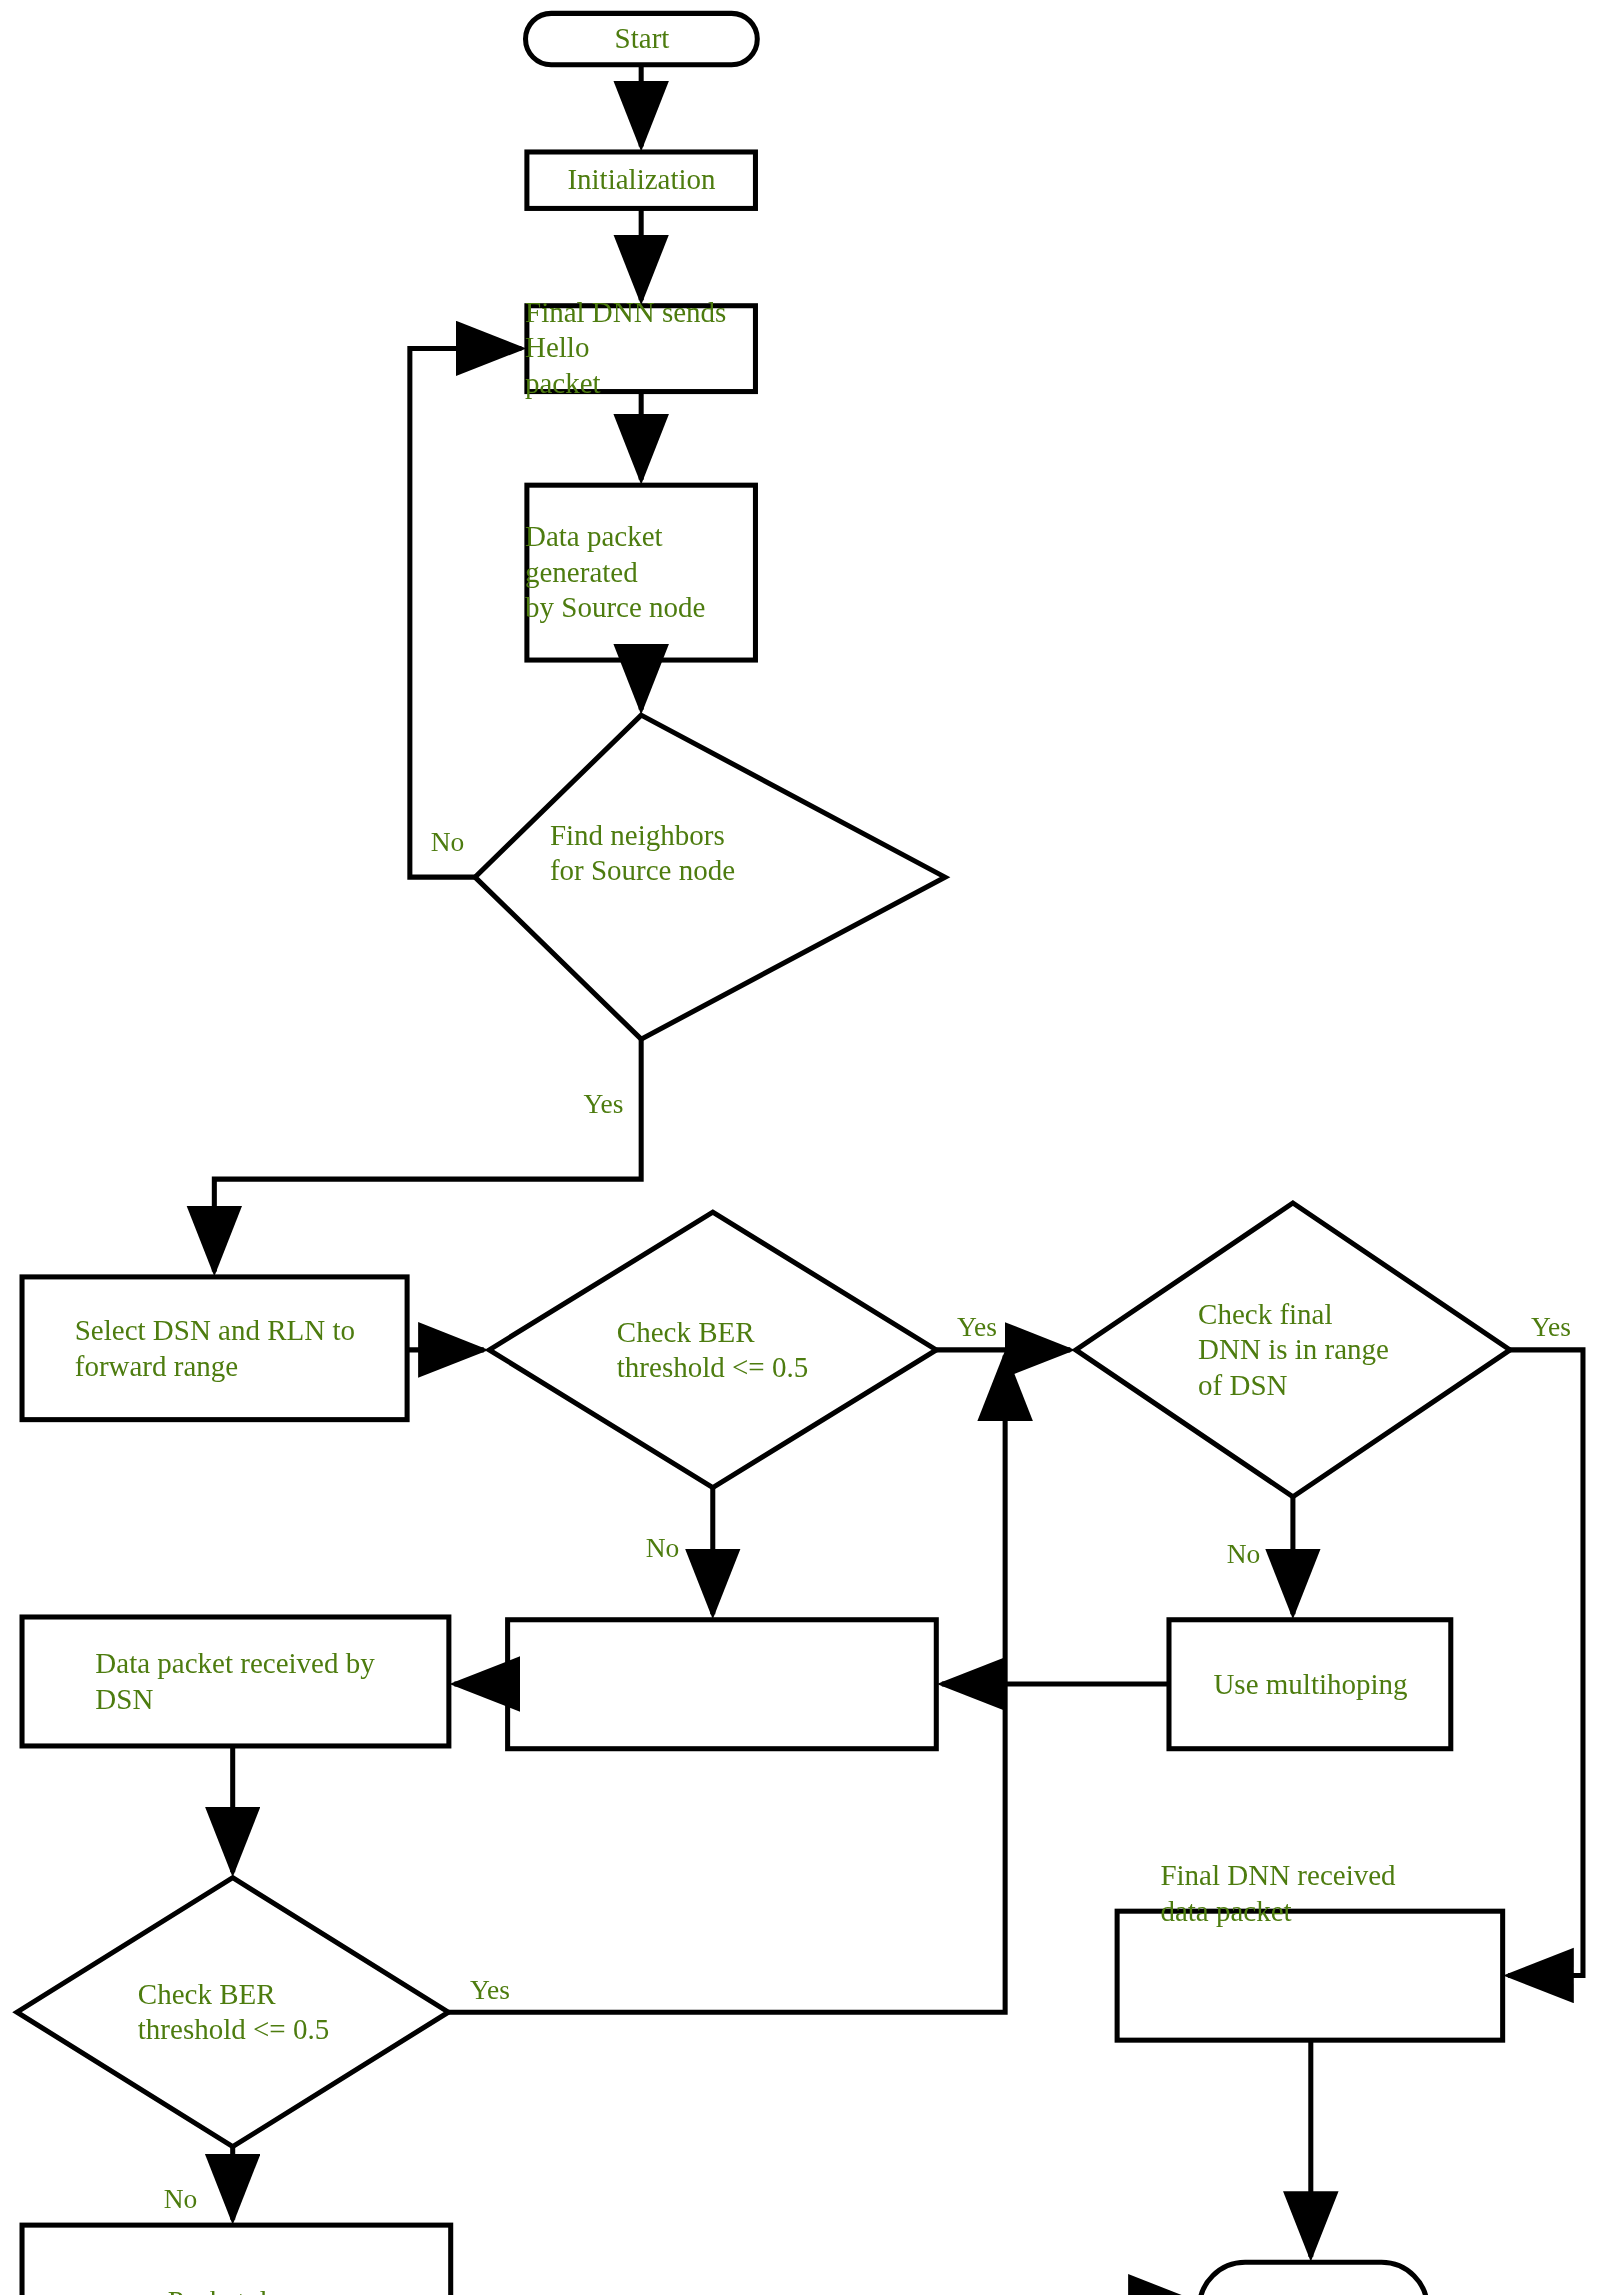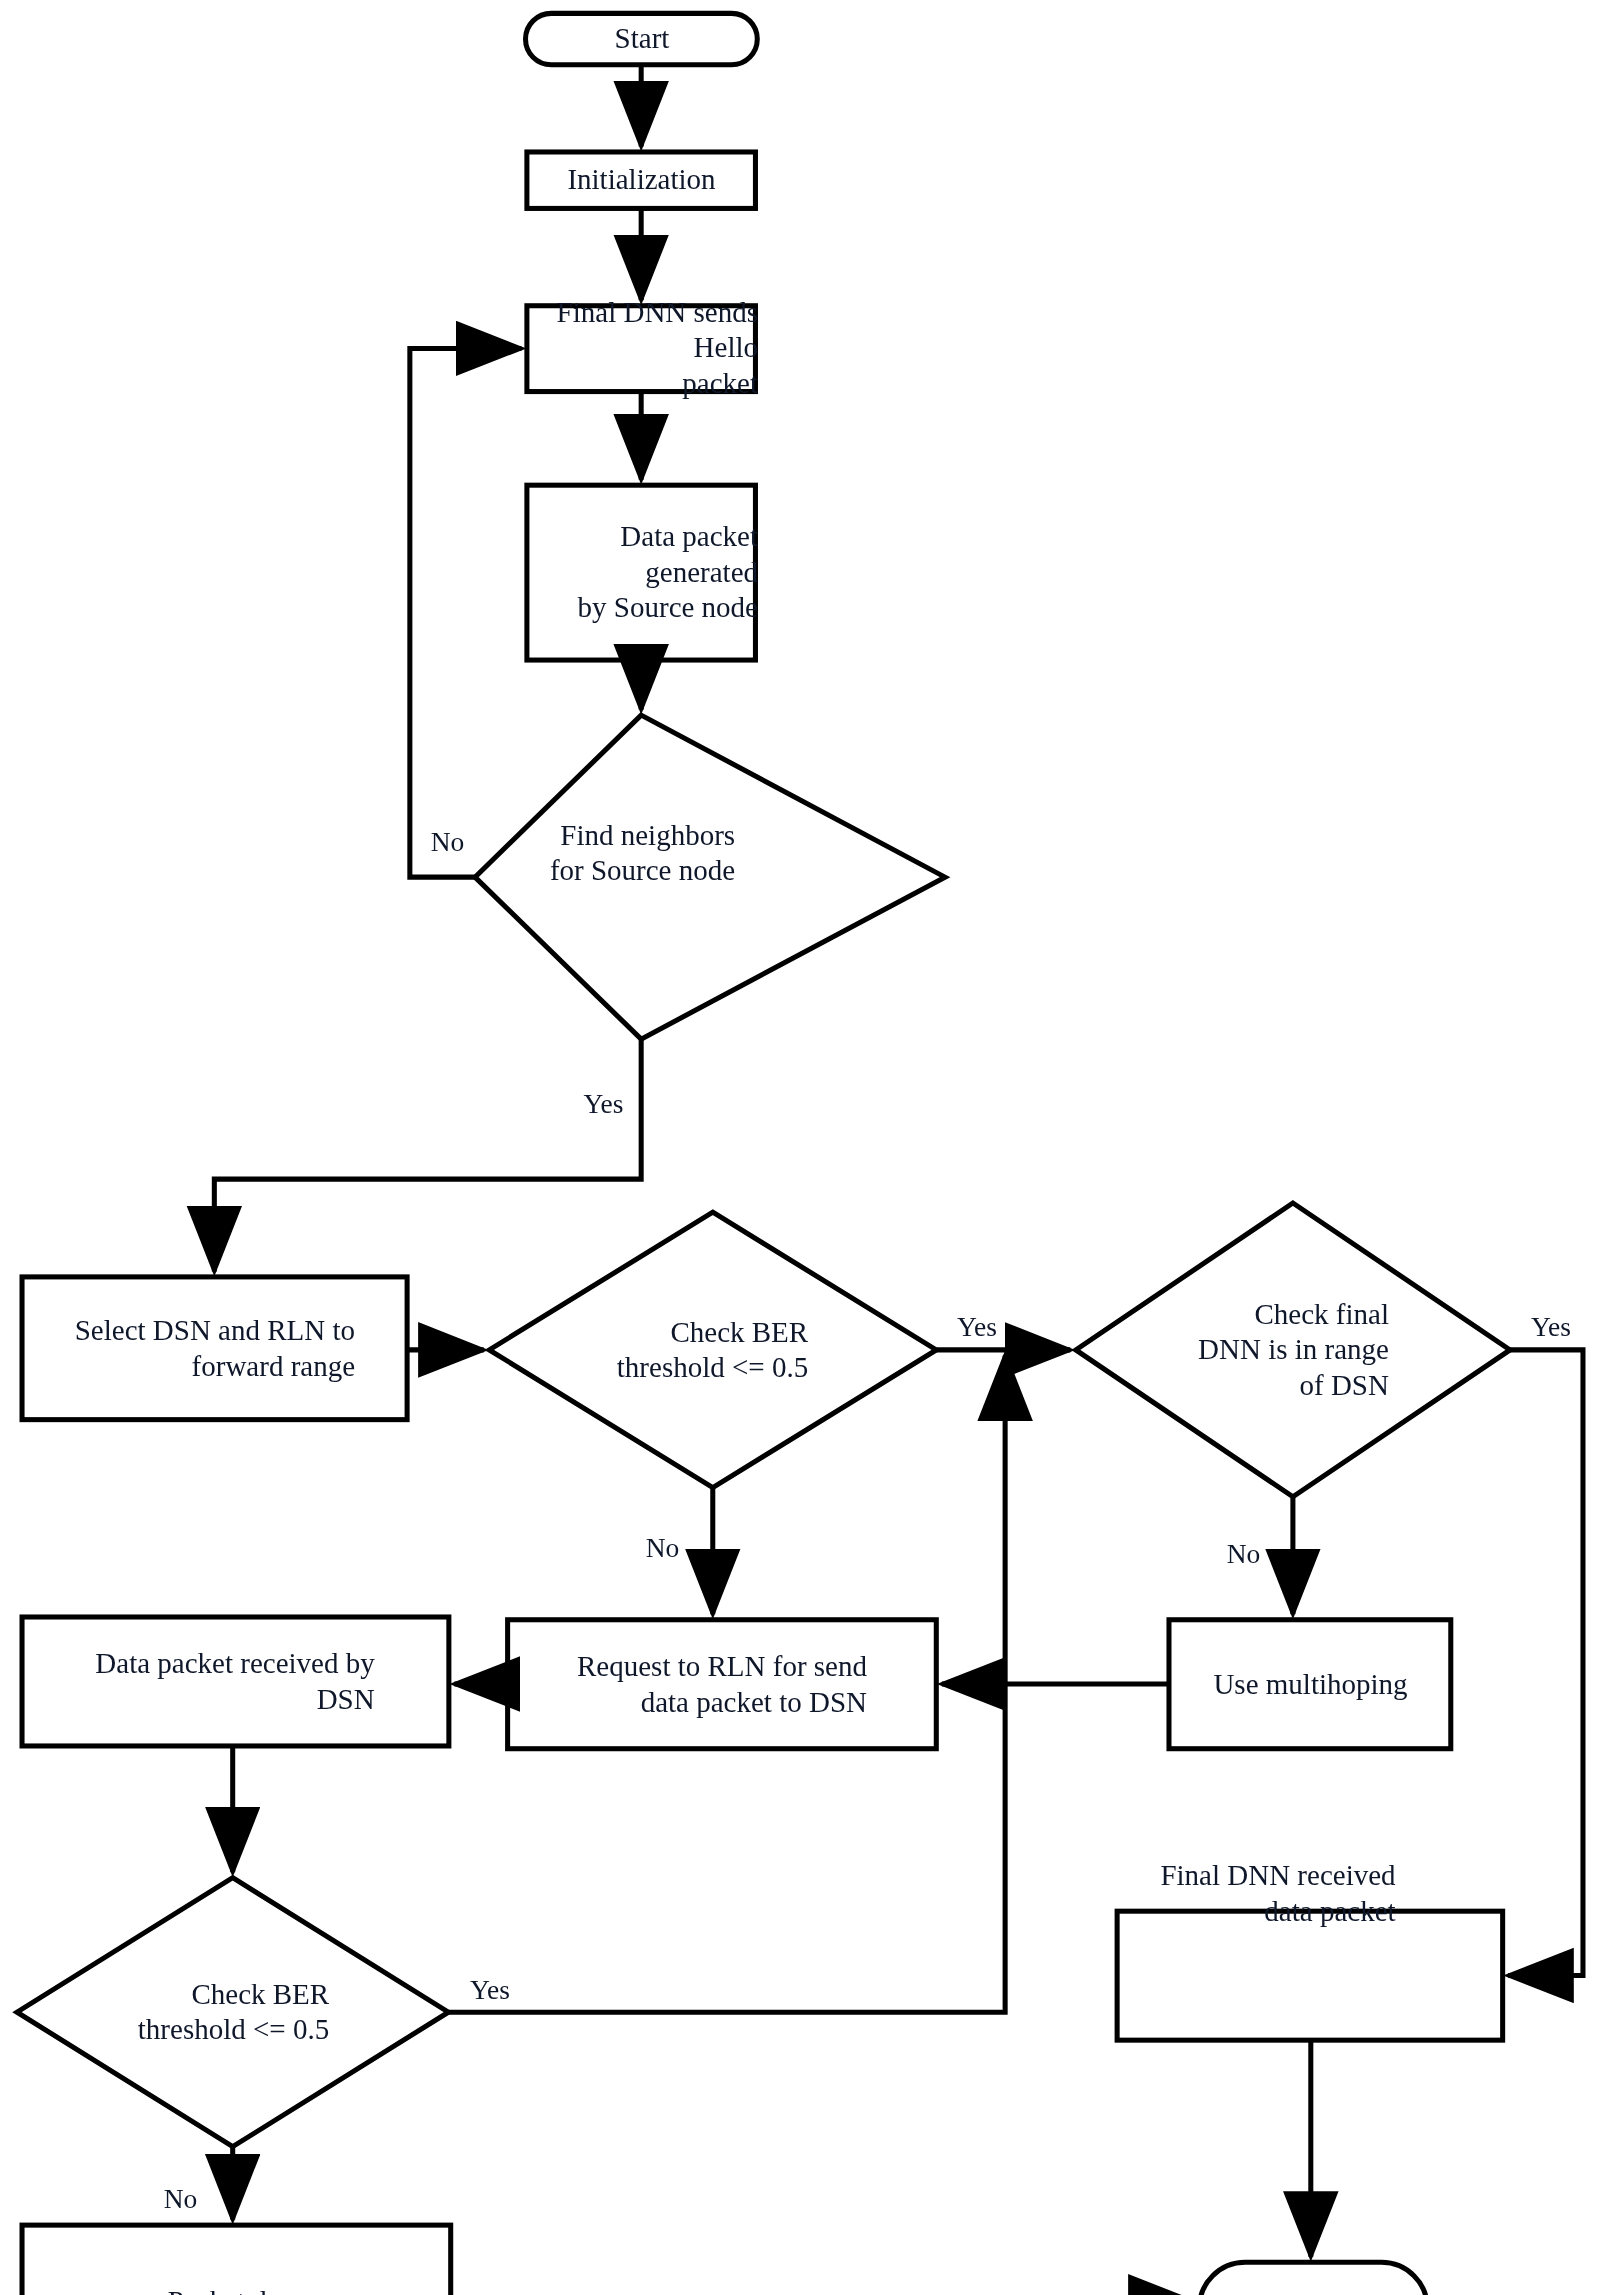--- a/index.html
+++ b/index.html
@@ -13,22 +13,22 @@
     overflow:hidden;
   }
   #stage svg{position:absolute;left:0;top:0;width:1605px;height:2423px;}
 
   
   .lbl{
     position:absolute;
     display:flex;
     align-items:center;
     justify-content:center;
-    text-align:right;
-    color:#0f172a;
+    text-align:left;
+    color:#4d7c0f;
     line-height:1.22;
     pointer-events:none;
     white-space:pre-line;
   }
   .lbl.node{font-size:29px;}
   .lbl.term{font-size:29px;}
   .lbl.edge{font-size:27.5px;}
 </style>
 </head>
 <body>
@@ -128,22 +128,20 @@
   <div class="lbl node" style="left:18.4px;top:1277px;width:393px;height:143px;">Select DSN and RLN to
 forward range</div>
 
   <div class="lbl node" style="left:546px;top:1297px;width:333px;height:106px;">Check BER
 threshold &lt;= 0.5</div>
 
   <div class="lbl node" style="left:1134px;top:1283px;width:319px;height:134px;">Check final
 DNN is in range
 of DSN</div>
 
-  <div class="lbl node" style="left:505px;top:1620px;width:434px;height:129px;">Request to RLN for send
-data packet to DSN</div>
 
   <div class="lbl node" style="left:19px;top:1617px;width:432px;height:129px;">Data packet received by
 DSN</div>
 
   <div class="lbl node" style="left:1167px;top:1620px;width:287px;height:129px;">Use multihoping</div>
 
   <div class="lbl node" style="left:67px;top:1959px;width:333px;height:106px;">Check BER
 threshold &lt;= 0.5</div>
 
   <div class="lbl node" style="left:1115px;top:1829px;width:326px;height:129px;">Final DNN received

